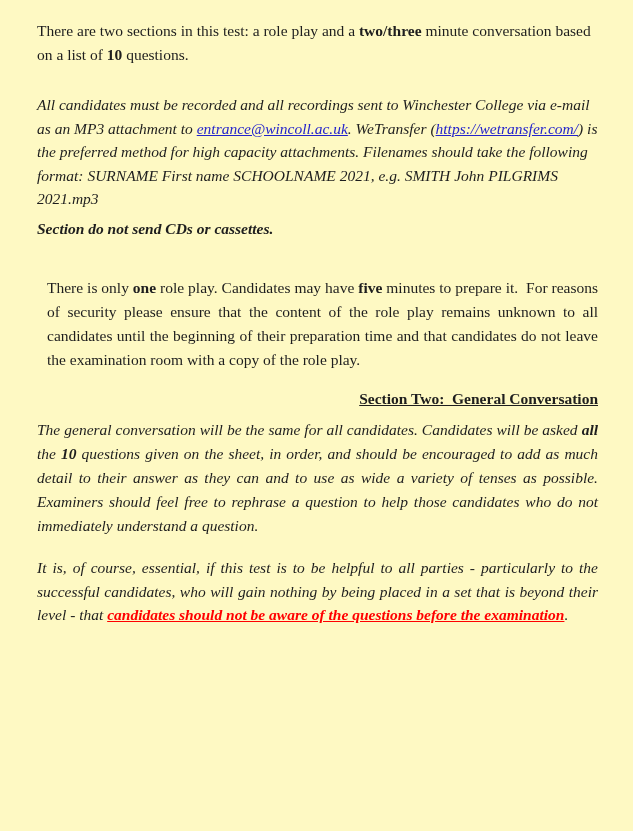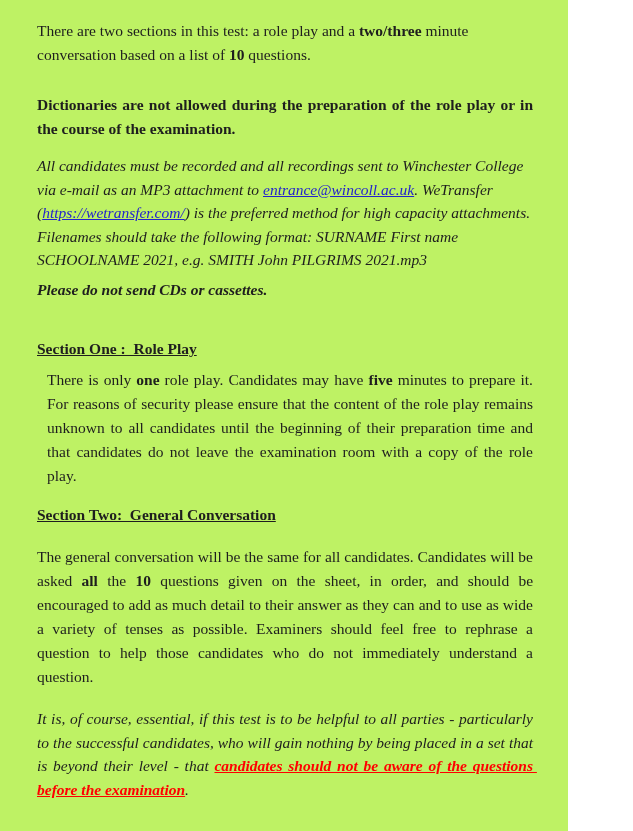--- a/index.html
+++ b/index.html
@@ -3,23 +3,23 @@
 <meta charset="utf-8">
 <style>
   html, body {
     margin: 0;
     padding: 0;
     background: #ffffff;
   }
   .page {
     position: relative;
     box-sizing: border-box;
-    width: 568px;
+    width: 633px;
     height: 831px;
-    background: #bef264;
+    background: #fef9c3;
     padding: 19px 35px 0 37px;
     overflow: hidden;
     font-family: "Liberation Serif", "DejaVu Serif", serif;
     color: #1e1e1e;
   }
   .para {
     margin: 0;
     font-size: 15.5px;
     line-height: 24px;
     white-space: pre-wrap;
@@ -50,38 +50,36 @@
     text-decoration: underline;
   }
   
   #p-intro        { margin-bottom: 26px; }
   #p-dictionaries { margin-bottom: 13px; }
   #p-marking      { margin-bottom: 22px; }
   #p-recording    { margin-bottom: 6px; font-family: Liberation Serif, serif;  }
   #p-nocds        { margin-bottom: 36px; }
   #h-section-one  { margin-bottom: 7px;  }
   #p-section-one  { margin-bottom: 15px; margin-left: 10px; }
-  #h-section-two  { margin-bottom: 18px;  }
-  #p-section-two  { margin-bottom: 18px; }
+  #h-section-two  { margin-bottom: 7px; text-align: right;  }
+  #p-section-two  { margin-bottom: 18px; font-style: italic; }
 </style>
 </head>
 <body>
 
 <div class="page">
 
   <p class="para" id="p-intro"><span>There are two sections in this test: a role play and a </span><b>two/three</b><span> minute conversation based on a list of </span><b>10</b><span> questions.</span></p>
 
-  <p class="para bold justify" id="p-dictionaries">Dictionaries are not allowed during the preparation of the role play or in the course of the examination.</p>
 
 
   <p class="para italic" id="p-recording"><span>All candidates must be recorded and all recordings sent to Winchester College via e-mail as an MP3 attachment to </span><a class="link">entrance@wincoll.ac.uk</a><span>. WeTransfer (</span><a class="link">https://wetransfer.com/</a><span>) is the preferred method for high capacity attachments. Filenames should take the following format: SURNAME First name SCHOOLNAME 2021, e.g. SMITH John PILGRIMS 2021.mp3</span></p>
 
-  <p class="para bold italic" id="p-nocds">Please do not send CDs or cassettes.</p>
+  <p class="para bold italic" id="p-nocds">Section do not send CDs or cassettes.</p>
 
-  <h2 class="heading" id="h-section-one">Section One :  Role Play</h2>
 
   <p class="para justify" id="p-section-one"><span>There is only </span><b>one</b><span> role play. Candidates may have </span><b>five</b><span> minutes to prepare it.  For reasons of security please ensure that the content of the role play remains unknown to all candidates until the beginning of their preparation time and that candidates do not leave the examination room with a copy of the role play.</span></p>
 
   <h2 class="heading" id="h-section-two">Section Two:  General Conversation</h2>
 
   <p class="para justify" id="p-section-two"><span>The general conversation will be the same for all candidates. Candidates will be asked </span><b>all</b><span> the </span><b>10</b><span> questions given on the sheet, in order, and should be encouraged to add as much detail to their answer as they can and to use as wide a variety of tenses as possible. Examiners should feel free to rephrase a question to help those candidates who do not immediately understand a question.</span></p>
 
   <p class="para italic justify" id="p-closing"><span>It is, of course, essential, if this test is to be helpful to all parties - particularly to the successful candidates, who will gain nothing by being placed in a set that is beyond their level - that </span><b class="warning">candidates should not be aware of the questions before the examination</b><span>.</span></p>
 
 </div>

